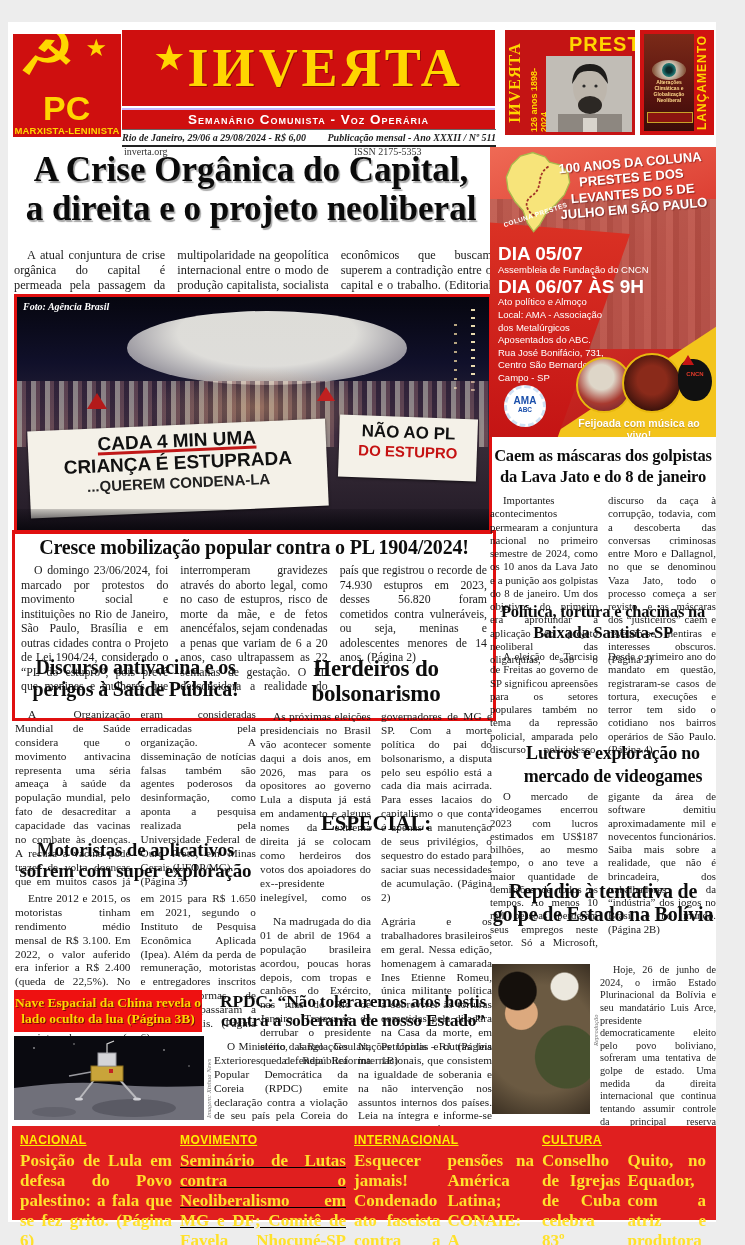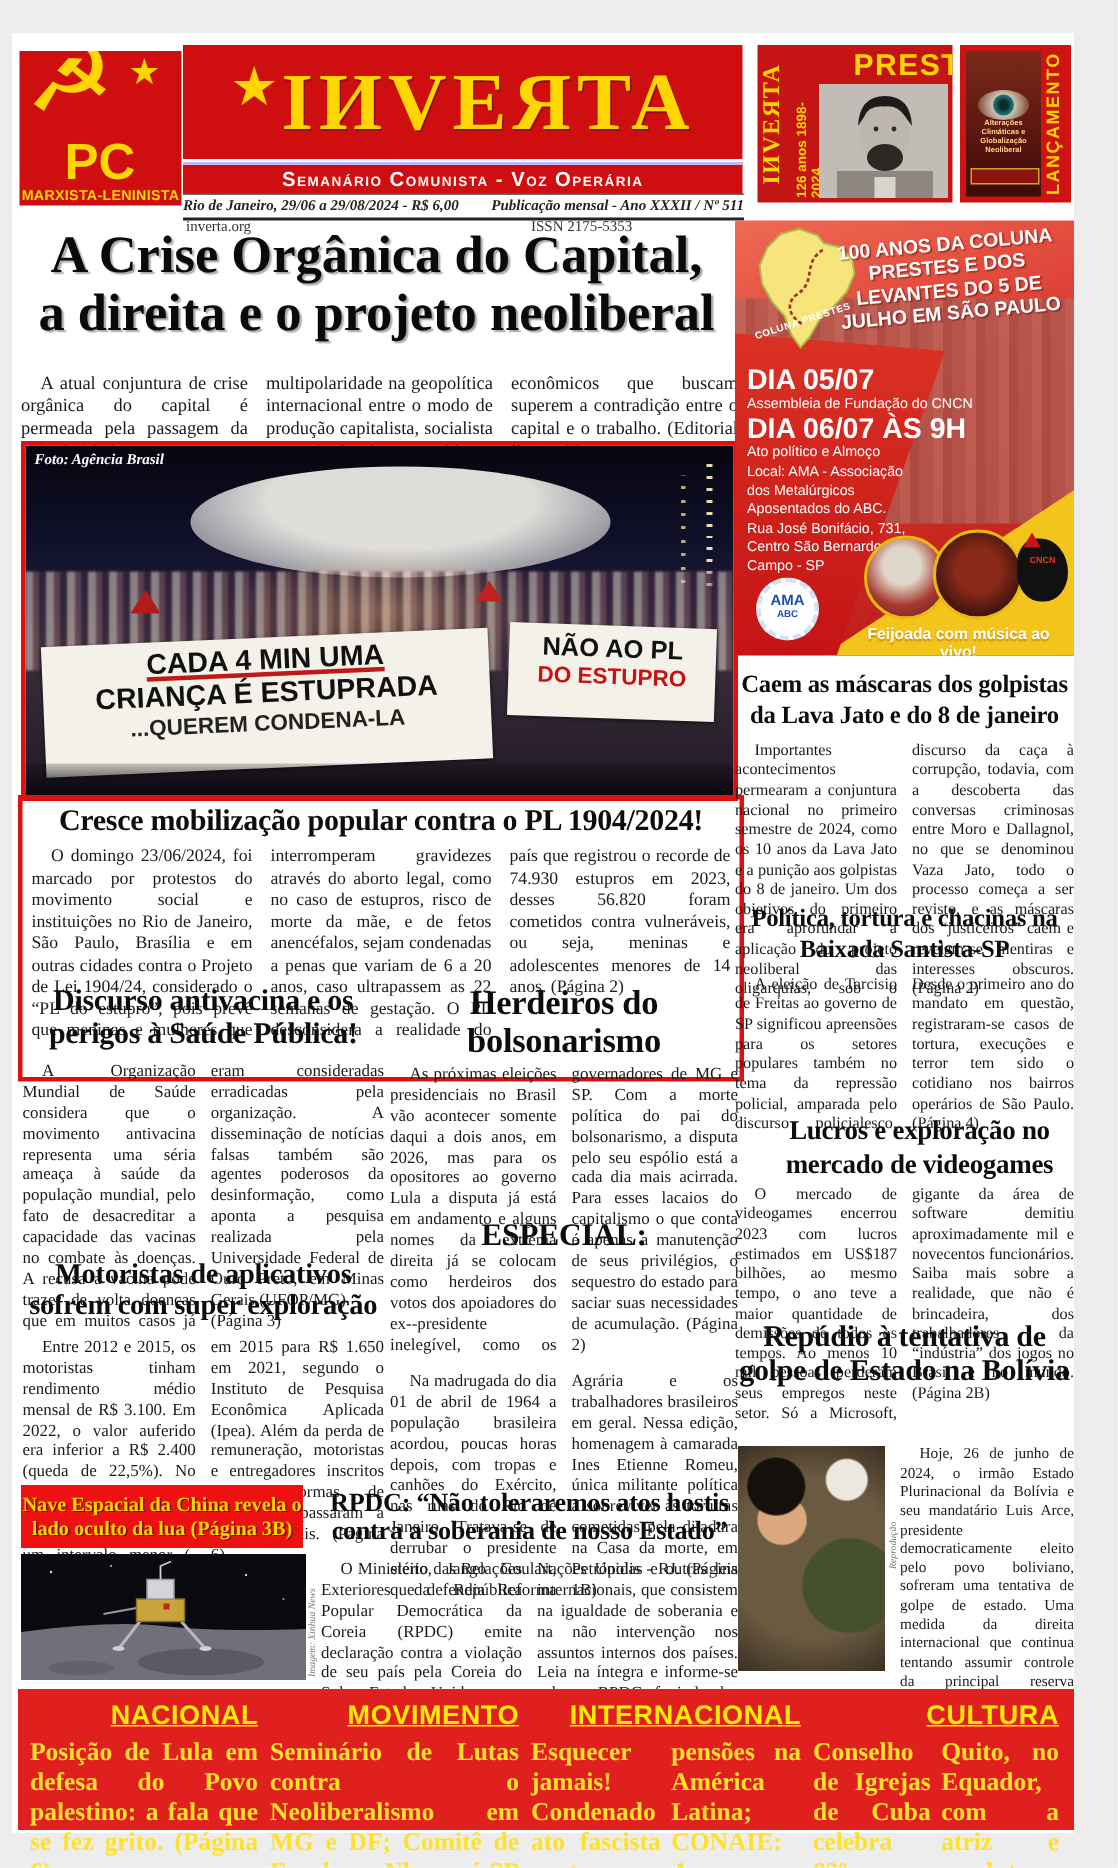--- a/index.html
+++ b/index.html
@@ -43,21 +43,21 @@
          background:linear-gradient(#06060f 0%,#10102a 28%,#221d33 44%,#3a2e3a 58%,#221a26 100%);}
   .banner{background:#f4f1e8;box-shadow:0 1px 3px rgba(0,0,0,.6);text-align:center;
           font-family:"Liberation Sans",sans-serif;font-weight:bold;color:#111;}
   
   .event{left:482px;top:125px;width:226px;height:290px;overflow:hidden;
          background:linear-gradient(160deg,#ef6a55 0%,#d8352b 45%,#b51616 100%);}
   .ev-white{color:#fff;font-family:"Liberation Sans",sans-serif;}
   
   .bar{left:4px;top:1104px;width:704px;height:94px;background:#e01f1f;box-sizing:border-box;
        display:flex;gap:8px;padding:7px 8px 0 8px;}
-  .bar h3{margin:0 0 4px 0;text-align:right;font-size:18px;color:#ffec00;font-weight:bold;
+  .bar h3{margin:0 0 4px 0;text-align:left;font-size:12px;color:#ffec00;font-weight:bold;
           text-decoration:underline;font-family:"Liberation Sans",sans-serif;letter-spacing:.4px;}
   .bar .t{color:#ffe12b;font-weight:bold;font-size:17px;text-align:justify;line-height:1.18;}
   .credit-v{writing-mode:vertical-rl;transform:rotate(180deg);font-style:italic;font-size:6.5px;color:#777;}
 </style>
 </head>
 <body>
 
 <div class="page">
 
   <div class="abs redbox pc-logo">
@@ -230,21 +230,21 @@
       radial-gradient(circle at 76% 62%, #47502e 0 26%, rgba(0,0,0,0) 27%),
       radial-gradient(circle at 50% 50%, #6b5a42 0 60%, #3a2f22 100%);"></div>
   <div class="abs credit-v" style="left:584px;top:944px;height:80px;">Reprodução</div>
   <div class="abs b" style="left:592px;top:942px;width:116px;font-size:10.2px;line-height:1.24;">Hoje, 26 de junho de 2024, o irmão Estado Plurinacional da Bolívia e seu mandatário Luis Arce, presidente democraticamente eleito pelo povo boliviano, sofreram uma tentativa de golpe de estado. Uma medida da direita internacional que continua tentando assumir controle da principal reserva mundial de lítio; recurso desejado por Elon Musk, seus operadores políticos nos EUA e pela burguesia boliviana. (Página 8)</div>
 
   <div class="abs bar">
     <div style="width:152px;">
       <h3>NACIONAL</h3>
       <div class="t">Posição de Lula em defesa do Povo palestino: a fala que se fez grito.  (Página 6)</div>
     </div>
-    <div style="width:166px;">
+    <div style="width:166px;text-decoration:underline;">
       <h3>MOVIMENTO</h3>
       <div class="t">Seminário de Lutas contra o Neoliberalismo em MG e DF; Comitê de Favela Nhocuné-SP realiza atividades. (Páginas 5 e 2B)</div>
     </div>
     <div style="width:180px;">
       <h3>INTERNACIONAL</h3>
       <div class="t" style="column-count:2;column-gap:7px;">Esquecer jamais! Condenado ato fascista contra a embaixada de México em Quito; Visão geral dos sistemas de pensões na América Latina; CONAIE: A Resistência indígena pela vida. (Páginas 7 e 8)</div>
     </div>
     <div style="width:164px;">
       <h3>CULTURA</h3>
       <div class="t" style="column-count:2;column-gap:7px;">Conselho de Igrejas de Cuba celebra 83º aniversário; nesta edição, direto de Quito, no Equador, com a atriz e produtora Mariana Sapienza. (Página 4B)</div>

